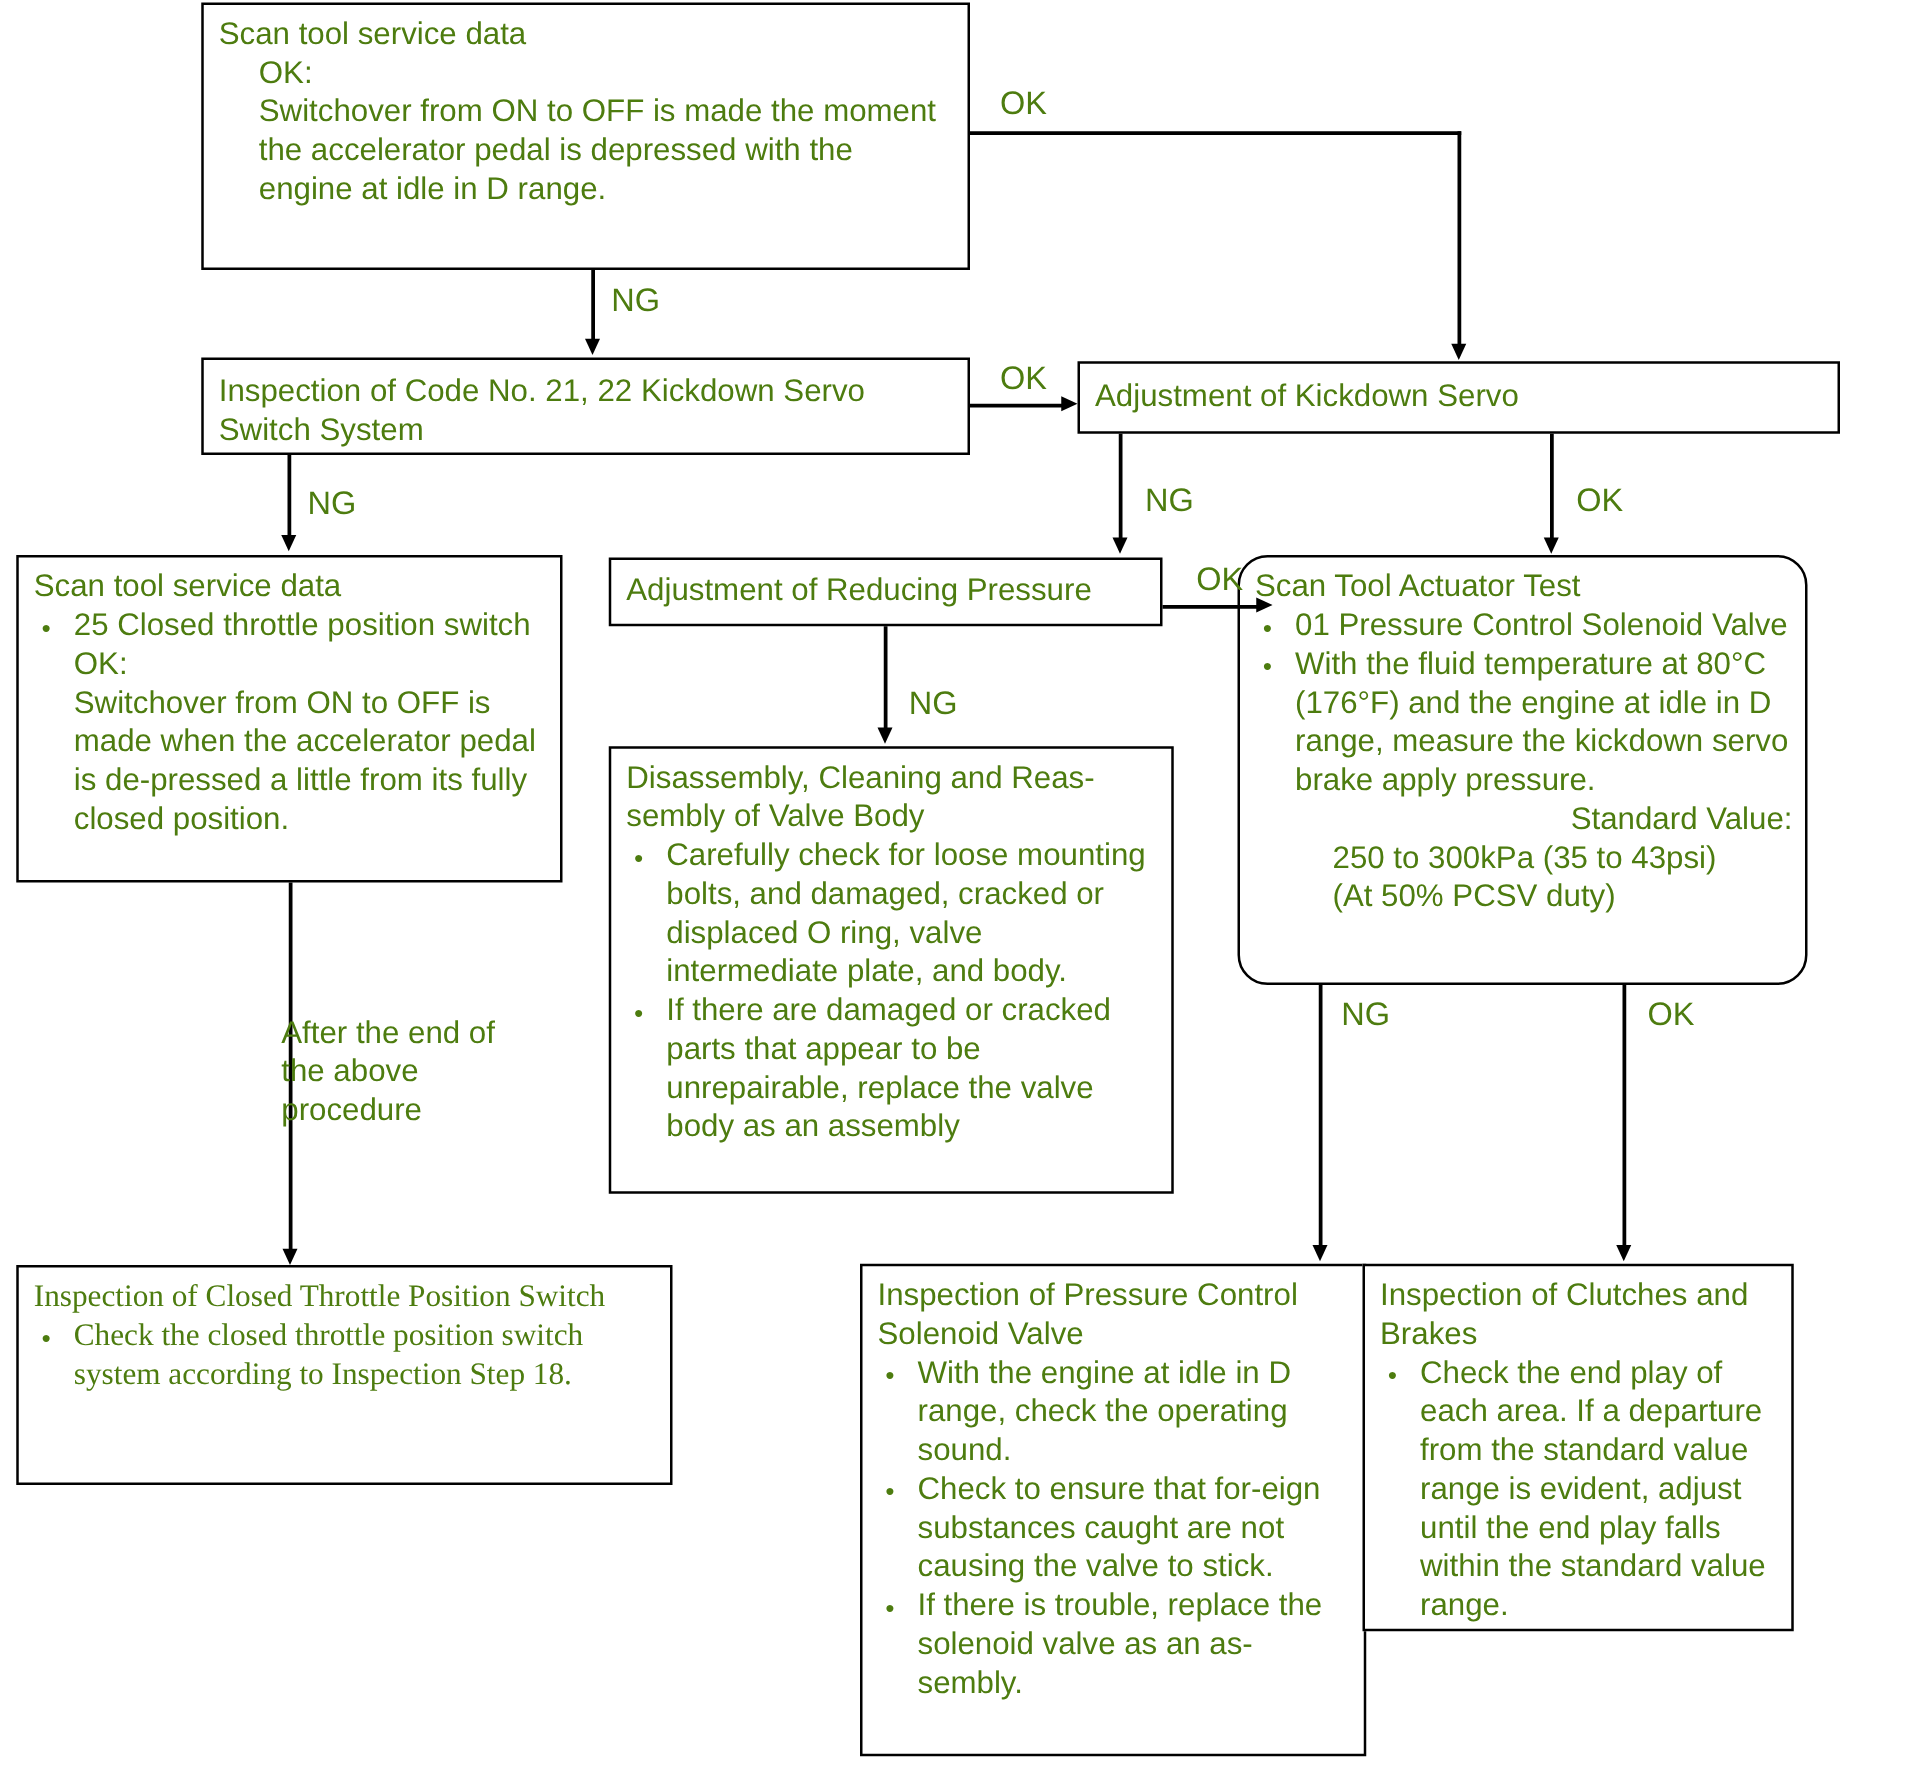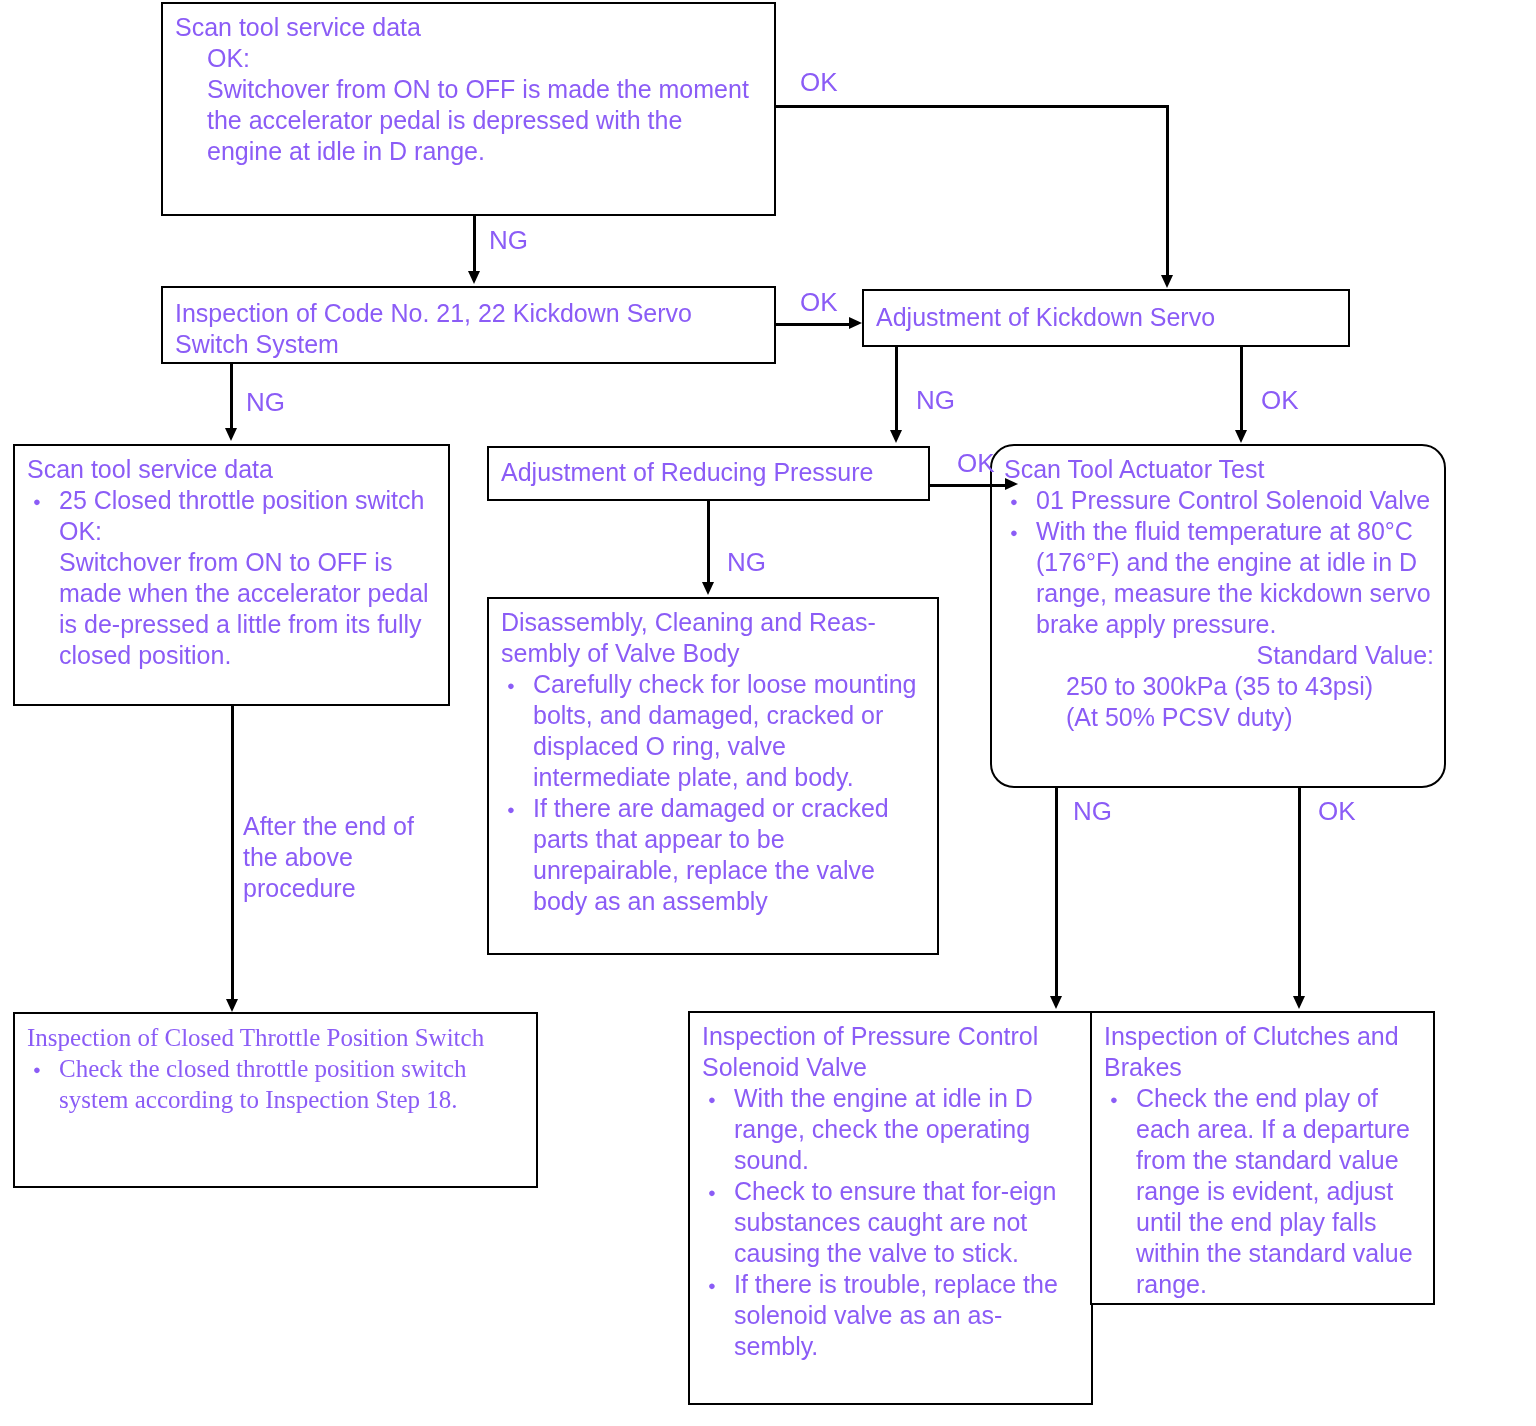--- a/index.html
+++ b/index.html
@@ -6,21 +6,21 @@
     margin: 0;
     padding: 0;
     background: #ffffff;
   }
   #canvas {
     position: relative;
     width: 1536px;
     height: 1426px;
     background: #ffffff;
     font-family: "Liberation Sans", sans-serif;
-    color: #8b5cf6;
+    color: #4d7c0f;
     overflow: hidden;
   }
   .box {
     position: absolute;
     border: 2.5px solid #000;
     background: #fff;
     box-sizing: border-box;
     padding: 8px 10px 8px 12px;
   }
   .box-title {
@@ -119,21 +119,21 @@
     <div class="ok-block ok-label-row">
       <span class="ok-key">OK:</span>
       <span class="ok-text">Switchover from ON to OFF is made the moment the accelerator pedal is depressed with the engine at idle in D range.</span>
     </div>
   </div>
 
   <div class="box" style="left:161px; top:286px; width:615px; height:78px; padding-top:10px;">
     <div class="box-title">Inspection of Code No. 21, 22 Kickdown Servo Switch System</div>
   </div>
 
-  <div class="box" style="left:862px; top:289px; width:488px; height:58px; padding-top:11px;">
+  <div class="box" style="left:862px; top:289px; width:610px; height:58px; padding-top:11px;">
     <div class="box-title">Adjustment of Kickdown Servo</div>
   </div>
 
   <div class="box" style="left:13px; top:444px; width:437px; height:262px;">
     <div class="box-title">Scan tool service data</div>
     <ul class="bullets">
       <li>25 Closed throttle position switch</li>
     </ul>
     <div class="ok-block ok-label-row">
       <span class="ok-key">OK:</span>
@@ -223,15 +223,15 @@
   <div class="ln ln-v" style="left:1055px; top:788px; height:210px;"></div>
   <div class="arrow-down" style="left:1050px; top:996px;"></div>
   <div class="edge-label" style="left:1073px; top:797px;">NG</div>
 
   <div class="ln ln-v" style="left:1298px; top:788px; height:210px;"></div>
   <div class="arrow-down" style="left:1293px; top:996px;"></div>
   <div class="edge-label" style="left:1318px; top:797px;">OK</div>
 
   <div class="ln ln-v" style="left:231px; top:706px; height:295px;"></div>
   <div class="arrow-down" style="left:226px; top:999px;"></div>
-  <div class="note-label" style="left:243px; top:811px; width:200px;">After the end of the above procedure</div>
+  <div class="note-label" style="left:225px; top:811px; width:200px;">After the end of the above procedure</div>
 
 </div>
 
 </body></html>

